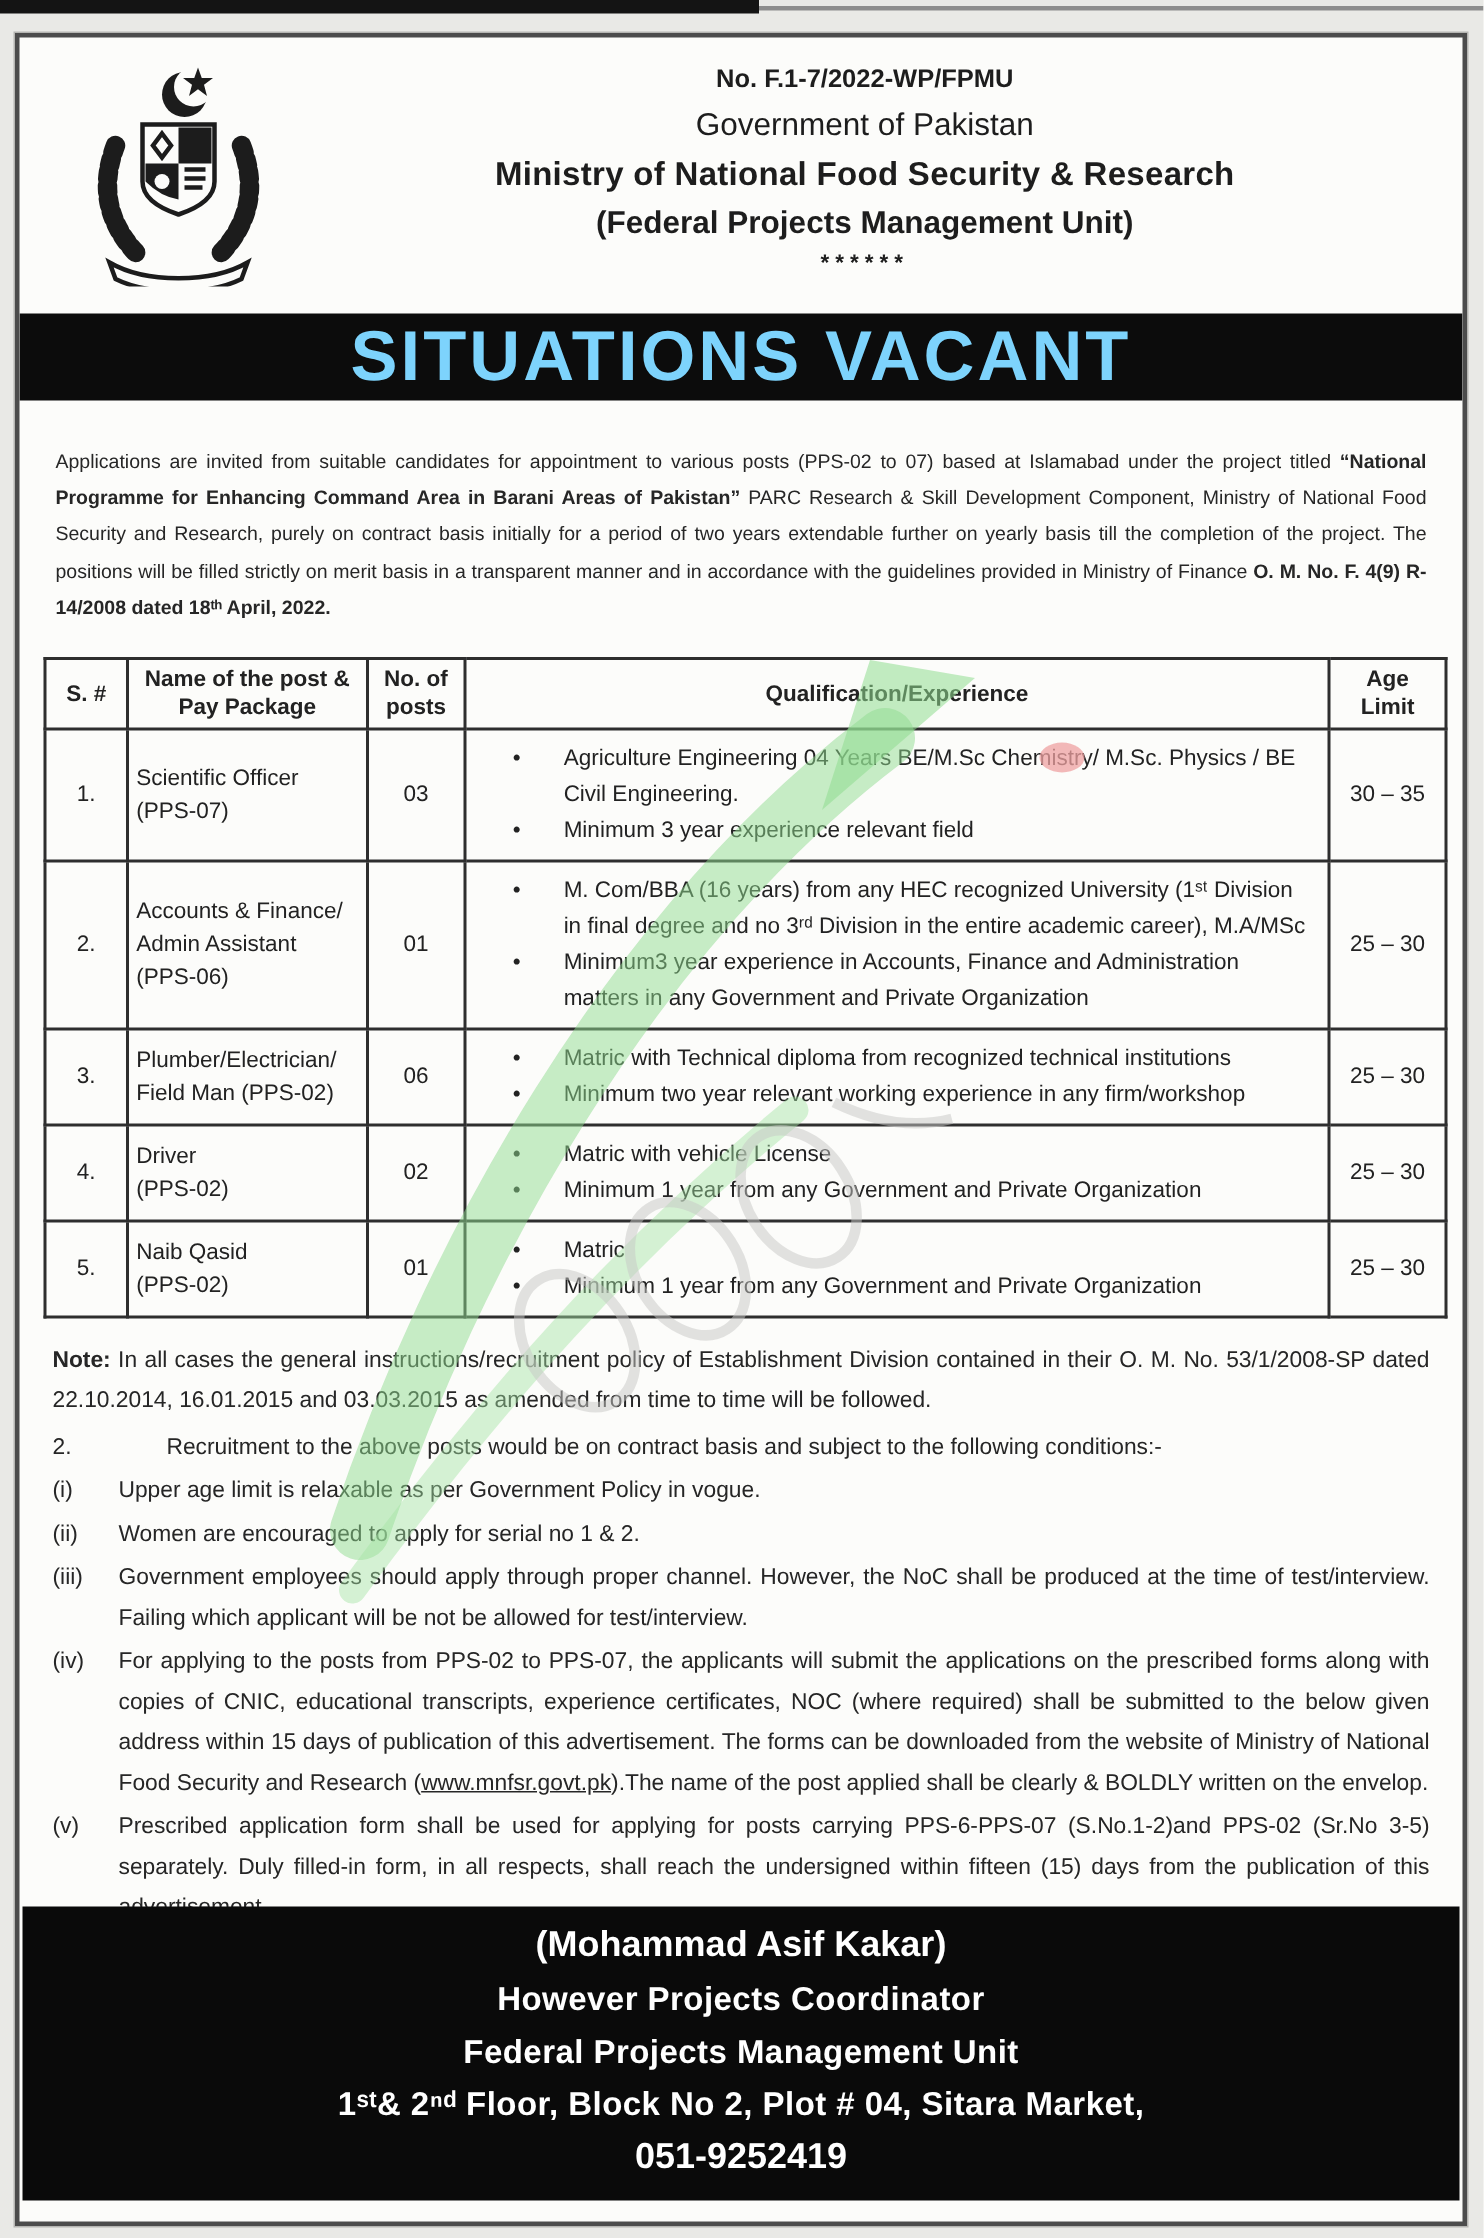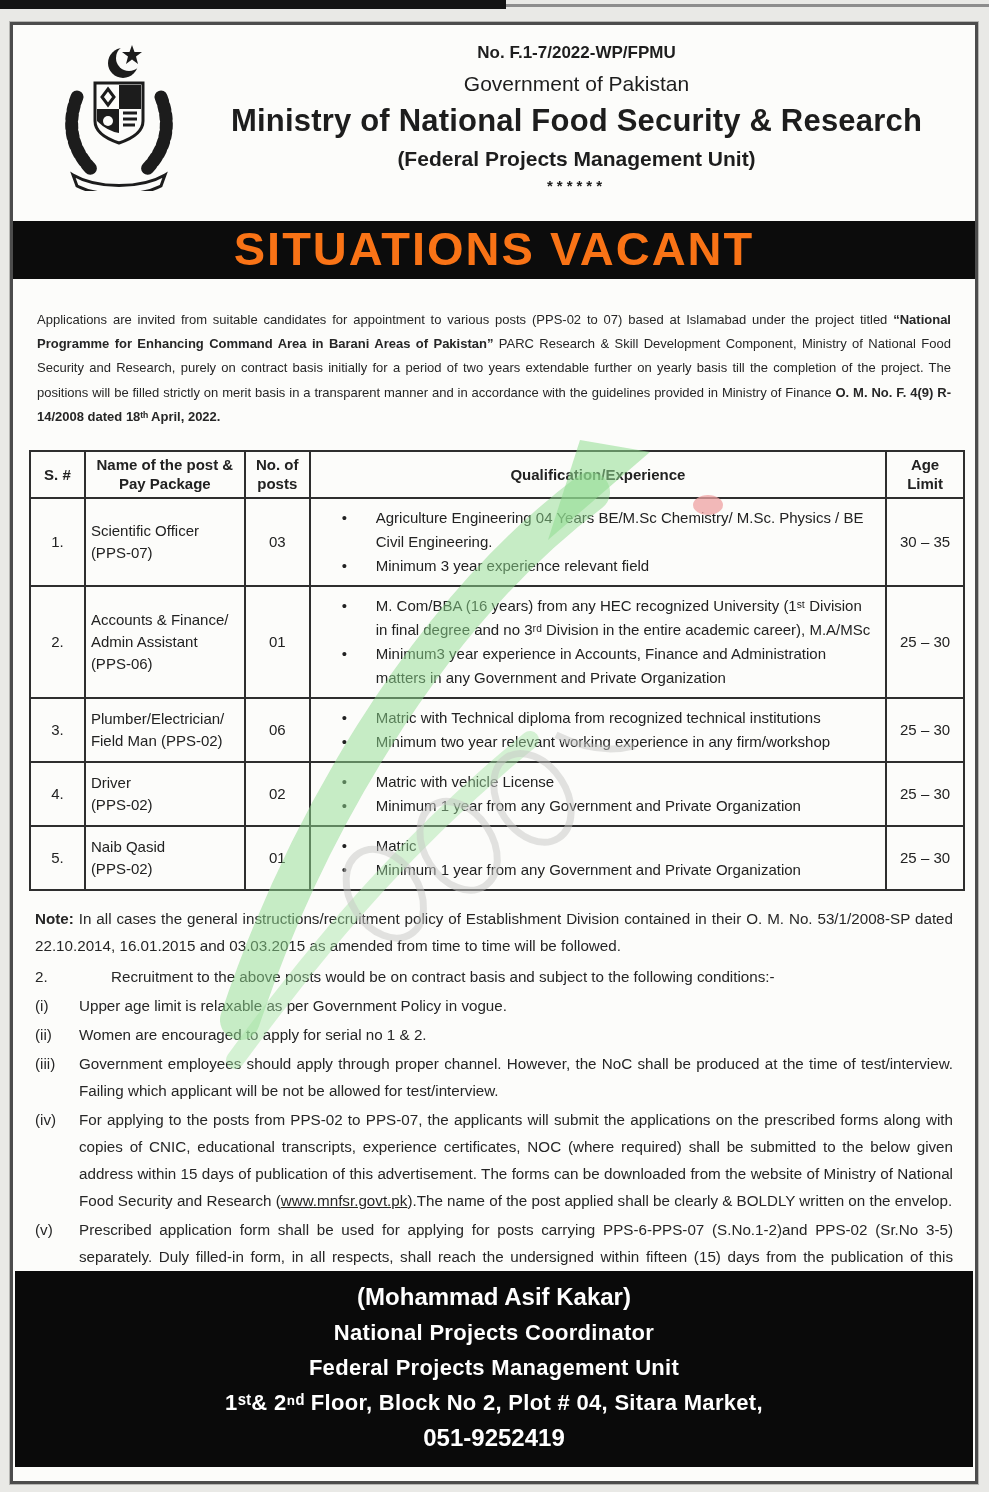--- a/index.html
+++ b/index.html
@@ -19,27 +19,27 @@
     box-shadow:0 0 0 1px #b5b5b2;
     overflow:hidden;
   }
 
   
   .hdr { position:relative; height:180px; padding-top:14px; }
   .emblem { position:absolute; left:26px; top:14px; width:160px; height:152px; }
   .hdr-text { margin-left:165px; text-align:center; }
   .ref-no   { font-size:17px; font-weight:bold; margin-top:4px; }
   .govt     { font-size:21px; margin-top:9px; }
-  .ministry { font-size:31px; font-weight:bold; margin-top:7px; letter-spacing:.2px; }
+  .ministry { font-size:22px; font-weight:bold; margin-top:7px; letter-spacing:.2px; }
   .unit     { font-size:21px; font-weight:bold; margin-top:8px; }
   .stars    { font-size:15px; font-weight:bold; letter-spacing:4px; margin-top:6px; }
 
   
   .banner {
-    margin-top:16px; height:58px; background:#0c0c0c; color:#f97316;
+    margin-top:4px; height:58px; background:#0c0c0c; color:#7dd3fc;
     font-size:47px; font-weight:bold; text-align:center; line-height:56px;
     letter-spacing:2px;
   }
 
   
   .intro {
     padding:16px 24px 8px 24px;
     font-size:13px; line-height:1.86; text-align:justify; color:#262626;
   }
   .b { font-weight:bold; }
@@ -252,21 +252,21 @@
     <div class="cond">
       <span class="lab">(ix)</span>
       <span class="txt">The competent authority reserves the right not to fill the posts or withhold the appointment of any or all posts without assigning any reason.</span>
     </div>
 
     <div class="pid">PID(I)3361/22</div>
   </div>
 
   <div class="footer">
     <div class="f-name">(Mohammad Asif Kakar)</div>
-    <div class="f-line">National Projects Coordinator</div>
+    <div class="f-line">However Projects Coordinator</div>
     <div class="f-line">Federal Projects Management Unit</div>
     <div class="f-line">1ˢᵗ&amp; 2ⁿᵈ Floor, Block No 2, Plot # 04, Sitara Market,</div>
     <div class="f-phone">051-9252419</div>
   </div>
 </div>
 
 <svg class="wm" viewBox="0 0 989 1492" aria-hidden="true">
   <path d="M240,1020 C300,840 420,620 590,492" fill="none" stroke="#8fdc8f" stroke-width="40" stroke-linecap="round" opacity="0.5"></path>
   <polygon points="548,540 650,452 580,440" fill="#8fdc8f" opacity="0.55"></polygon>
   <path d="M235,1060 C330,930 420,830 530,740" fill="none" stroke="#a5e4a5" stroke-width="18" stroke-linecap="round" opacity="0.45"></path>

